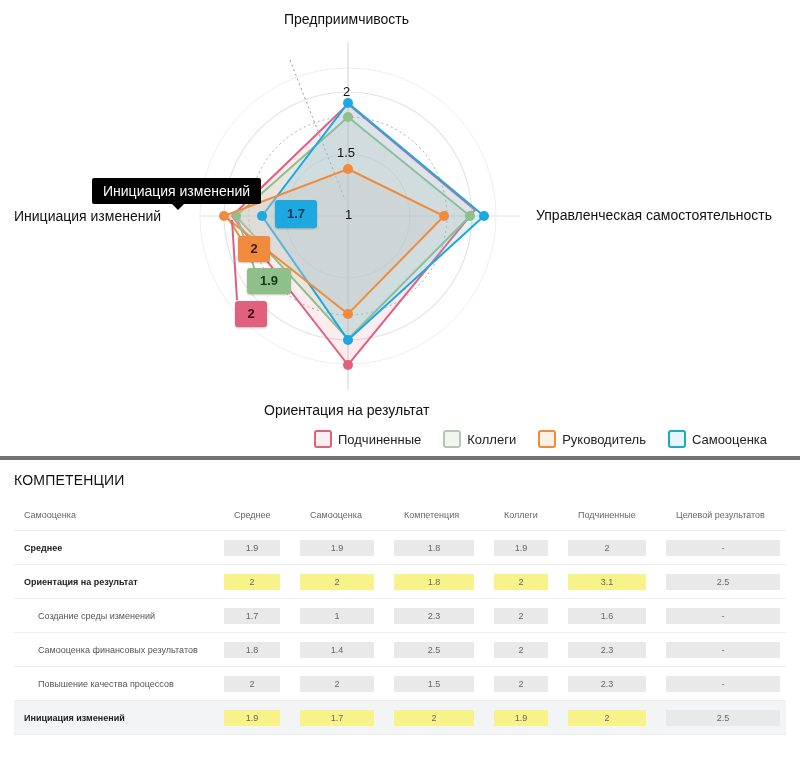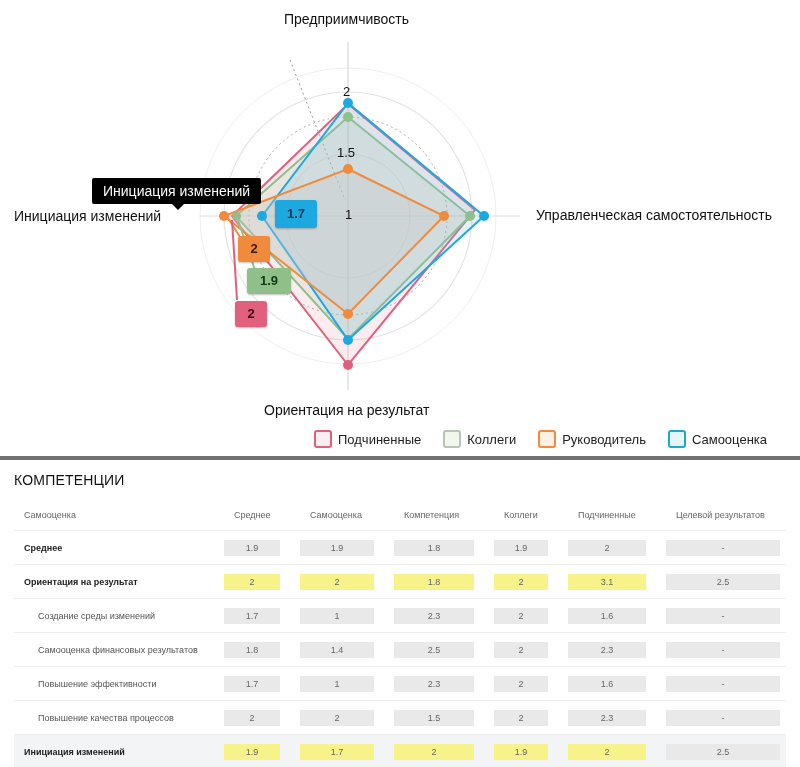--- a/index.html
+++ b/index.html
@@ -210,41 +210,20 @@
           <span class="cell">2</span>
         </td>
       <td style="padding-right:20px">
           <span class="cell">2.3</span>
         </td>
       <td style="padding-right:6px">
           <span class="cell">-</span>
         </td>
     </tr>
     <tr class="row-sub">
-      <td class="name">Повышение эффективности</td>
-      <td style="padding-right:20px">
-          <span class="cell">1.7</span>
-        </td>
-      <td style="padding-right:20px">
-          <span class="cell">1</span>
-        </td>
-      <td style="padding-right:20px">
-          <span class="cell">2.3</span>
-        </td>
-      <td style="padding-right:20px">
-          <span class="cell">2</span>
-        </td>
-      <td style="padding-right:20px">
-          <span class="cell">1.6</span>
-        </td>
-      <td style="padding-right:6px">
-          <span class="cell">-</span>
-        </td>
-    </tr>
-    <tr class="row-sub">
       <td class="name">Повышение качества процессов</td>
       <td style="padding-right:20px">
           <span class="cell">2</span>
         </td>
       <td style="padding-right:20px">
           <span class="cell">2</span>
         </td>
       <td style="padding-right:20px">
           <span class="cell">1.5</span>
         </td>

